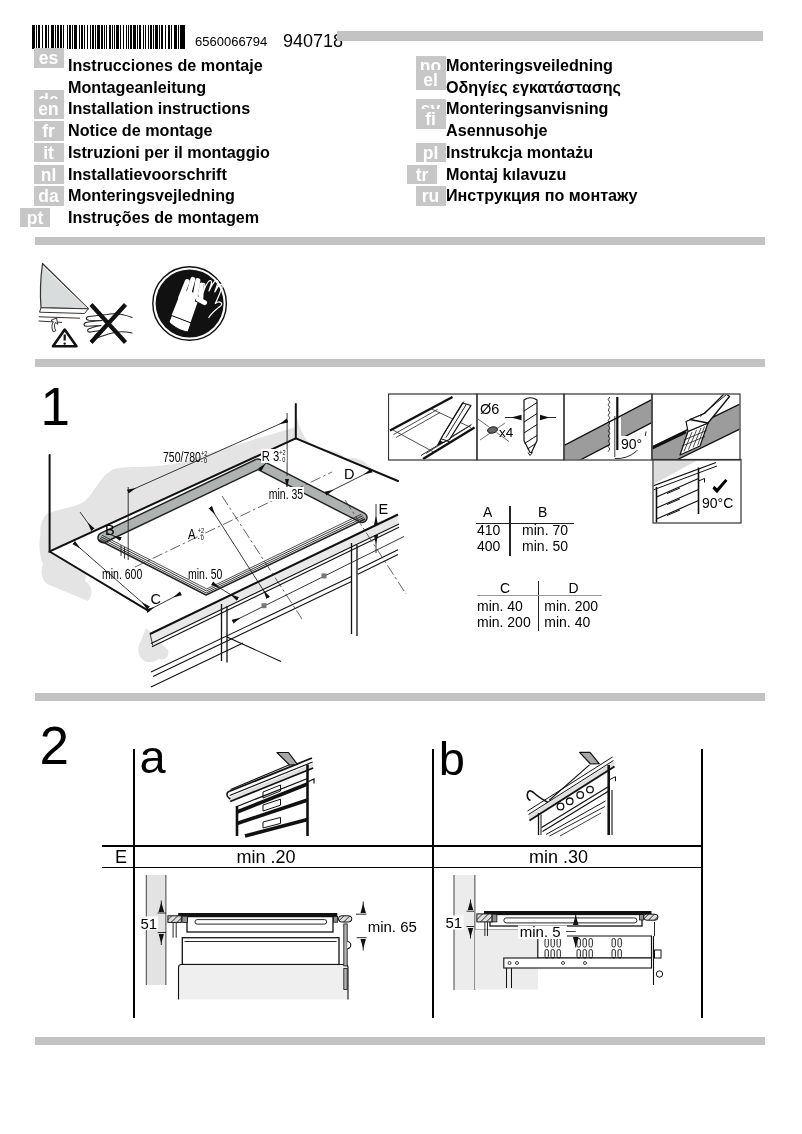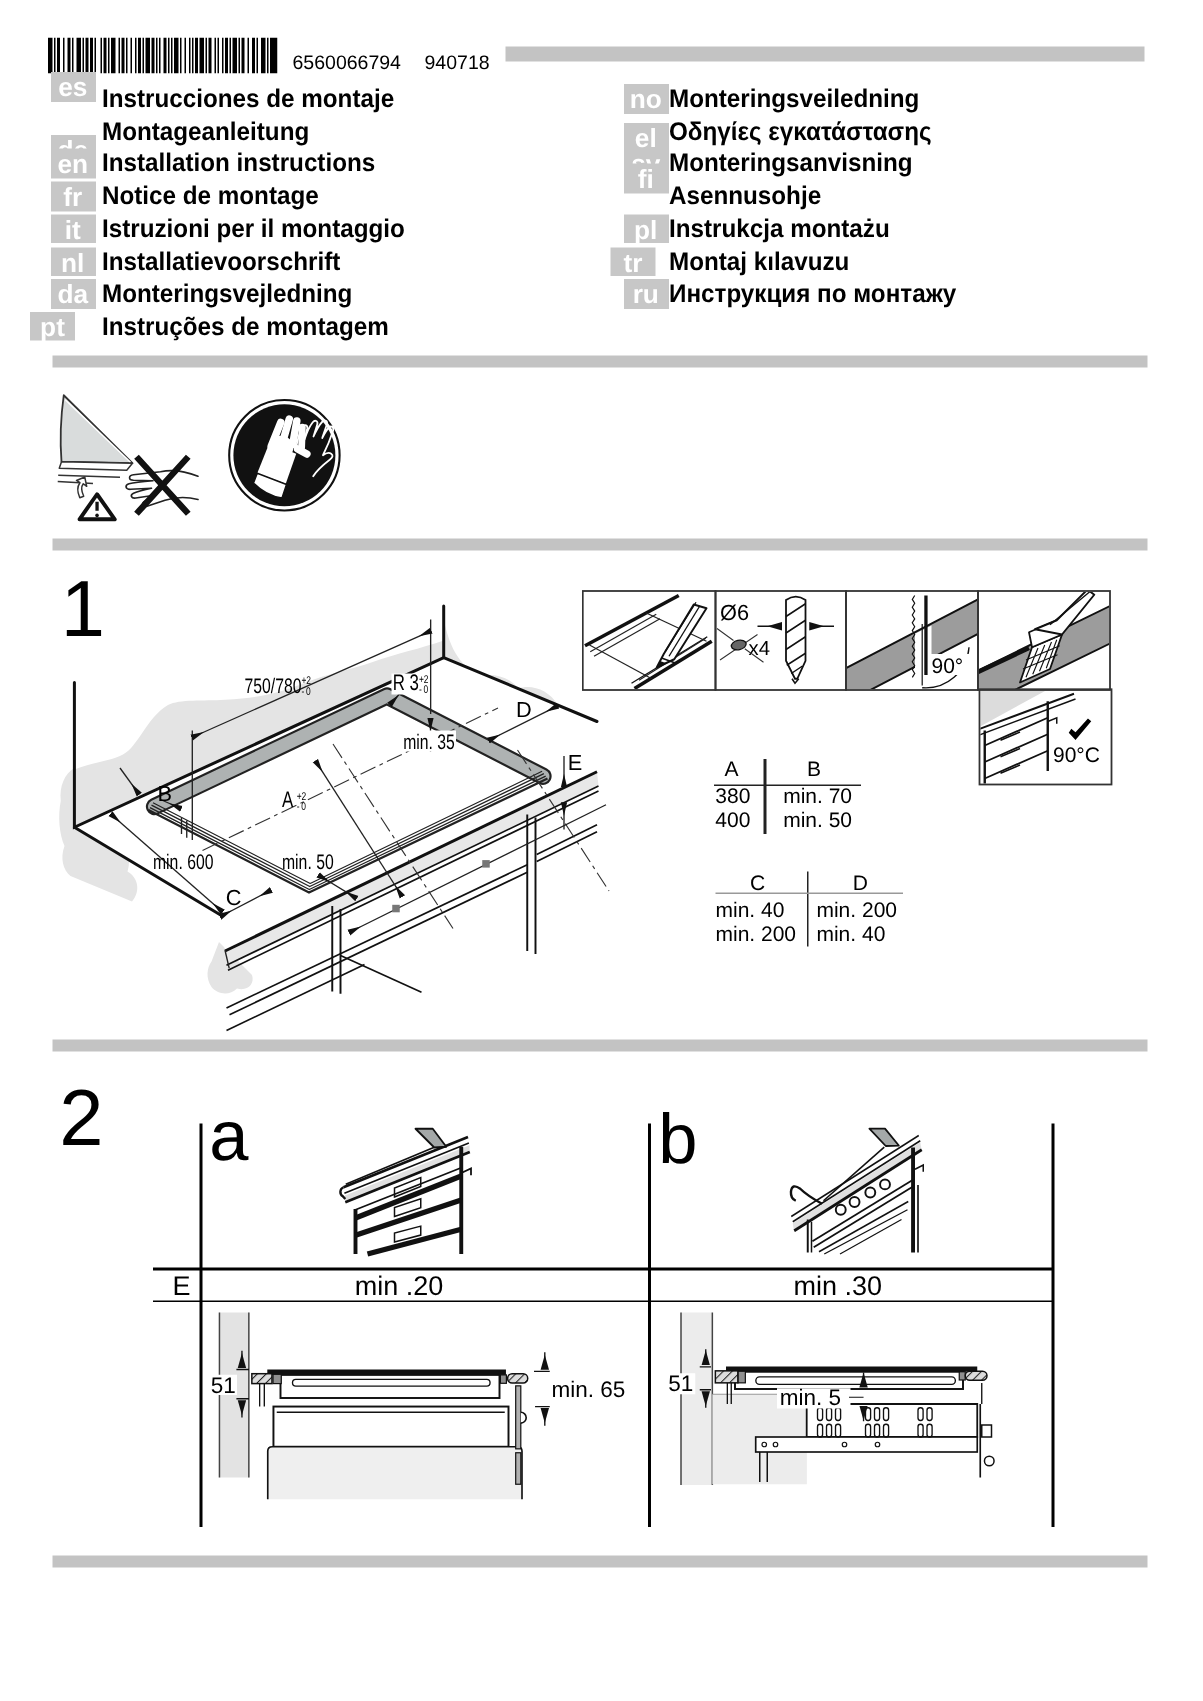--- a/index.html
+++ b/index.html
@@ -66,21 +66,21 @@
     <rect x="129" y="0" width="2" height="24" fill="#000"></rect>
     <rect x="133" y="0" width="1" height="24" fill="#000"></rect>
     <rect x="136" y="0" width="2" height="24" fill="#000"></rect>
     <rect x="139" y="0" width="1" height="24" fill="#000"></rect>
     <rect x="142" y="0" width="3" height="24" fill="#000"></rect>
     <rect x="146" y="0" width="1" height="24" fill="#000"></rect>
     <rect x="148" y="0" width="2" height="24" fill="#000"></rect>
     <rect x="150" y="0" width="3" height="24" fill="#000"></rect>
   </svg>
 <div class="abs" style="left:195px;top:35px;font-size:13px;line-height:13px">6560066794</div>
-<div class="abs" style="left:283px;top:35px;font-size:13px;line-height:13px">940718</div>
+<div class="abs" style="left:283px;top:35px;font-size:18px;line-height:13px">940718</div>
 <div class="abs" style="left:337px;top:31px;width:426px;height:10px;background:#c3c3c3"></div>
 
 <div id="langs">
 <div class="badge" style="left:33.5px;top:48px">es</div>
     <div class="lang" style="left:68px;top:56.0px">Instrucciones de montaje</div>
 <div class="badge" style="left:33.5px;top:90px">de</div>
     <div class="lang" style="left:68px;top:77.7px">Montageanleitung</div>
 <div class="badge" style="left:33.5px;top:99.4px">en</div>
     <div class="lang" style="left:68px;top:99.4px">Installation instructions</div>
 <div class="badge" style="left:33.5px;top:121.1px">fr</div>
@@ -88,21 +88,21 @@
 <div class="badge" style="left:33.5px;top:142.8px">it</div>
     <div class="lang" style="left:68px;top:142.8px">Istruzioni per il montaggio</div>
 <div class="badge" style="left:33.5px;top:164.5px">nl</div>
     <div class="lang" style="left:68px;top:164.5px">Installatievoorschrift</div>
 <div class="badge" style="left:33.5px;top:186.2px">da</div>
     <div class="lang" style="left:68px;top:186.2px">Monteringsvejledning</div>
 <div class="badge" style="left:20px;top:207.9px">pt</div>
     <div class="lang" style="left:68px;top:207.9px">Instruções de montagem</div>
 <div class="badge" style="left:415.5px;top:56.0px">no</div>
     <div class="lang" style="left:446px;top:56.0px">Monteringsveiledning</div>
-<div class="badge" style="left:415.5px;top:82px">el</div>
+<div class="badge" style="left:415.5px;top:70px">el</div>
     <div class="lang" style="left:446px;top:77.7px">Οδηγίες εγκατάστασης</div>
 <div class="badge" style="left:415.5px;top:99.4px">sv</div>
     <div class="lang" style="left:446px;top:99.4px">Monteringsanvisning</div>
 <div class="badge" style="left:415.5px;top:109px">fi</div>
     <div class="lang" style="left:446px;top:121.1px">Asennusohje</div>
 <div class="badge" style="left:415.5px;top:142.8px">pl</div>
     <div class="lang" style="left:446px;top:142.8px">Instrukcja montażu</div>
 <div class="badge" style="left:407px;top:164.5px">tr</div>
     <div class="lang" style="left:446px;top:164.5px">Montaj kılavuzu</div>
 <div class="badge" style="left:415.5px;top:186.2px">ru</div>
@@ -331,21 +331,21 @@
 <rect x="564" y="394" width="88" height="66"></rect>
 <rect x="652" y="394" width="88" height="66"></rect>
 <rect x="653" y="459.5" width="88" height="63.5"></rect>
 </g>
 </svg>
 
 <div class="tbl" style="left:483px;top:505.2px">A</div>
 <div class="tbl" style="left:538px;top:505.2px">B</div>
 <div class="abs" style="left:509.4px;top:506px;width:1.2px;height:50px;background:#222"></div>
 <div class="abs" style="left:475.5px;top:522.6px;width:98px;height:1.2px;background:#222"></div>
-<div class="tbl" style="left:476.9px;top:523.2px">380</div>
+<div class="tbl" style="left:476.9px;top:523.2px">410</div>
 <div class="tbl" style="left:522.1px;top:523.2px">min. 70</div>
 <div class="tbl" style="left:476.9px;top:539.2px">400</div>
 <div class="tbl" style="left:522.1px;top:539.2px">min. 50</div>
 
 <div class="tbl" style="left:500px;top:580.5px">C</div>
 <div class="tbl" style="left:568.5px;top:580.5px">D</div>
 <div class="abs" style="left:537.6px;top:580.9px;width:1.2px;height:50.5px;background:#222"></div>
 <div class="abs" style="left:477px;top:595.3px;width:124.6px;height:1.2px;background:#999"></div>
 <div class="tbl" style="left:477px;top:599px">min. 40</div>
 <div class="tbl" style="left:544.3px;top:599px">min. 200</div>

